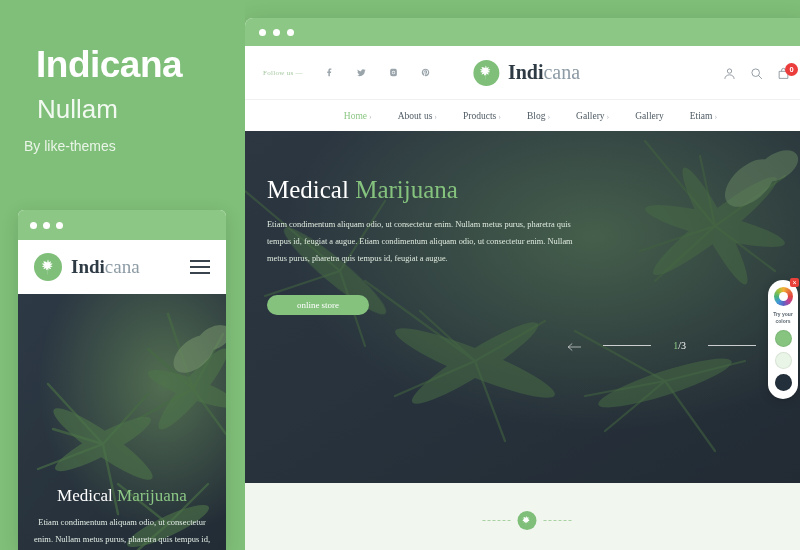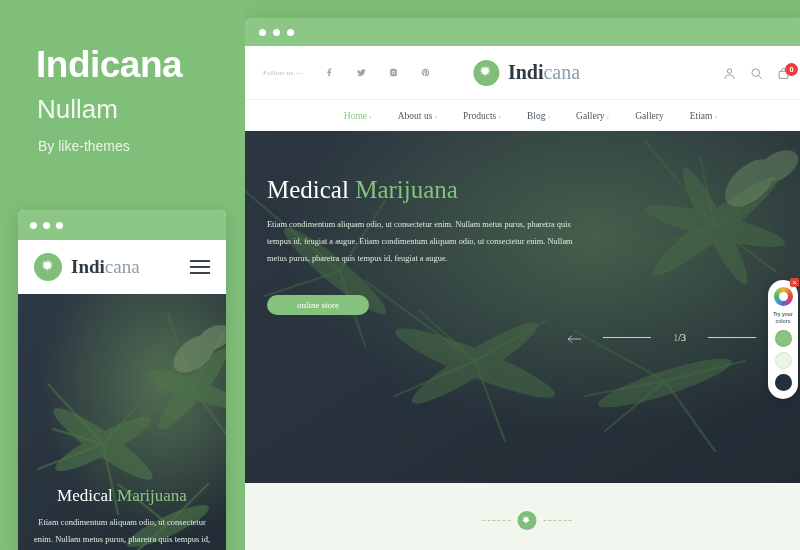--- a/index.html
+++ b/index.html
@@ -21,21 +21,21 @@
     position: absolute; left: 36px; top: 46px;
     font-size: 37px; font-weight: bold; color: #ffffff;
     letter-spacing: -0.5px; line-height: 1;
   }
   .promo-sub {
     position: absolute; left: 37px; top: 96px;
     font-size: 26px; font-weight: 300; color: #f2f9f1;
     line-height: 1;
   }
   .promo-by {
-    position: absolute; left: 38px; top: 138px;
+    position: absolute; left: 24px; top: 138px;
     font-size: 14px; font-weight: 300; color: #eaf5e8;
   }
 
   
   .mobile {
     position: absolute; left: 18px; top: 210px;
     width: 208px; height: 340px;
     background: #ffffff;
     border-radius: 6px 6px 0 0;
     overflow: hidden;
@@ -170,21 +170,21 @@
     margin-top: 27px;
     width: 102px; height: 20px; border-radius: 16px;
     background: #85c27e; border: none;
     color: #ffffff; font-family: "Liberation Serif", serif;
     font-size: 9px; cursor: pointer;
     display: flex; align-items: center; justify-content: center;
   }
 
   
   .slider-nav {
-    position: absolute; right: 16px; top: 200px;
+    position: absolute; right: 16px; top: 208px;
     display: flex; align-items: center; gap: 22px;
   }
   .sl-arrow { width: 14px; height: 12px; cursor: pointer; }
   .sl-arrow svg { width: 14px; height: 12px; stroke: #ffffff; fill: none; stroke-width: 1; }
   .sl-line { width: 48px; height: 1px; background: rgba(255,255,255,.75); }
   .sl-count { font-family: "Liberation Serif", serif; font-size: 10px; color: #ffffff; }
   .sl-count .cur { color: #8cc785; }
 
   
   .info-card {

